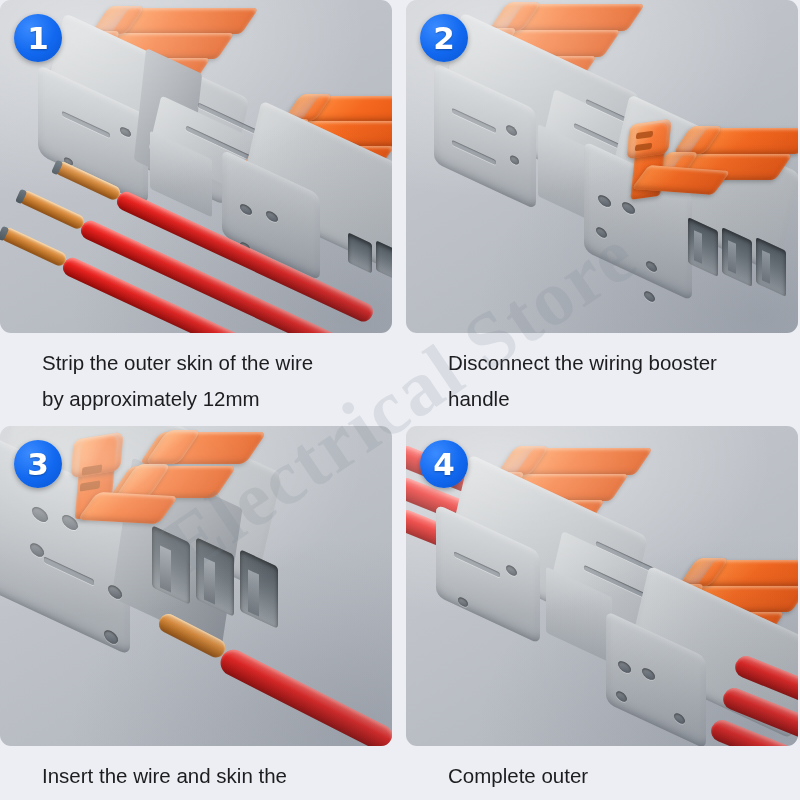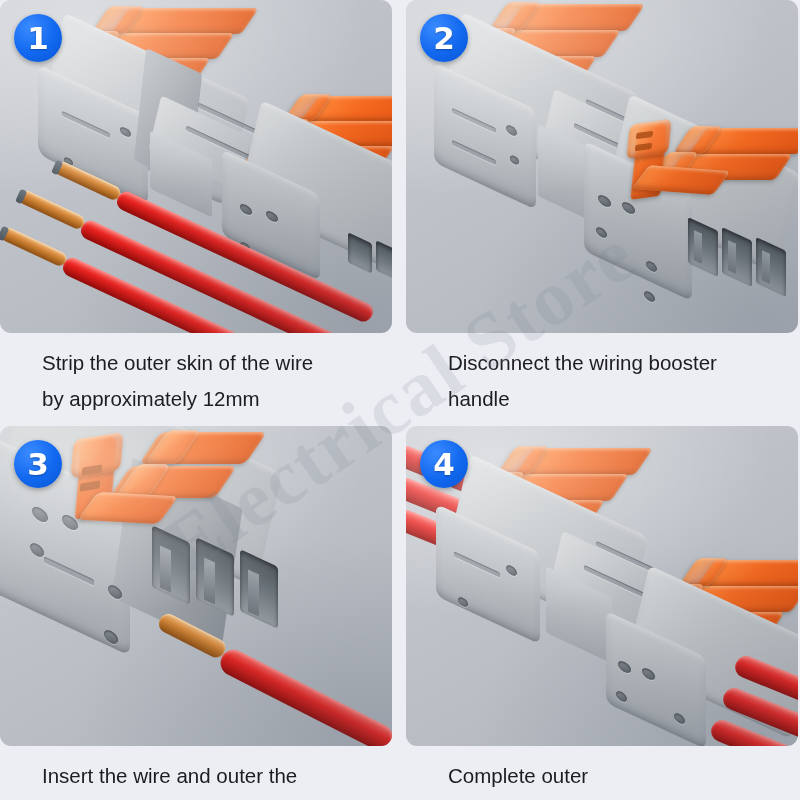--- a/index.html
+++ b/index.html
@@ -297,21 +297,21 @@
           <div class="pc redwire" style="left:222px;top:218px;width:190px;height:26px;transform:rotate(27deg);transform-origin:0 50%;border-radius:13px;"></div>
           <div class="pc copper" style="left:160px;top:184px;width:72px;height:19px;transform:rotate(27deg);transform-origin:0 50%;border-radius:9px;"></div>
         </div>
       </div>
 
       <div class="badge">
         <span>3</span>
       </div>
 
       <div class="caption">
-        <div>Insert the wire and outer the</div>
+        <div>Insert the wire and skin the</div>
         <div></div>
       </div>
     </div>
 
     <div class="cell c4">
       <div class="photo">
         <div class="scene">
 
           <div class="pc redwire" style="left:-10px;top:16px;width:150px;height:22px;transform:rotate(22deg);transform-origin:0 50%;border-radius:11px;"></div>
           <div class="pc redwire" style="left:-10px;top:48px;width:150px;height:22px;transform:rotate(22deg);transform-origin:0 50%;border-radius:11px;"></div>

